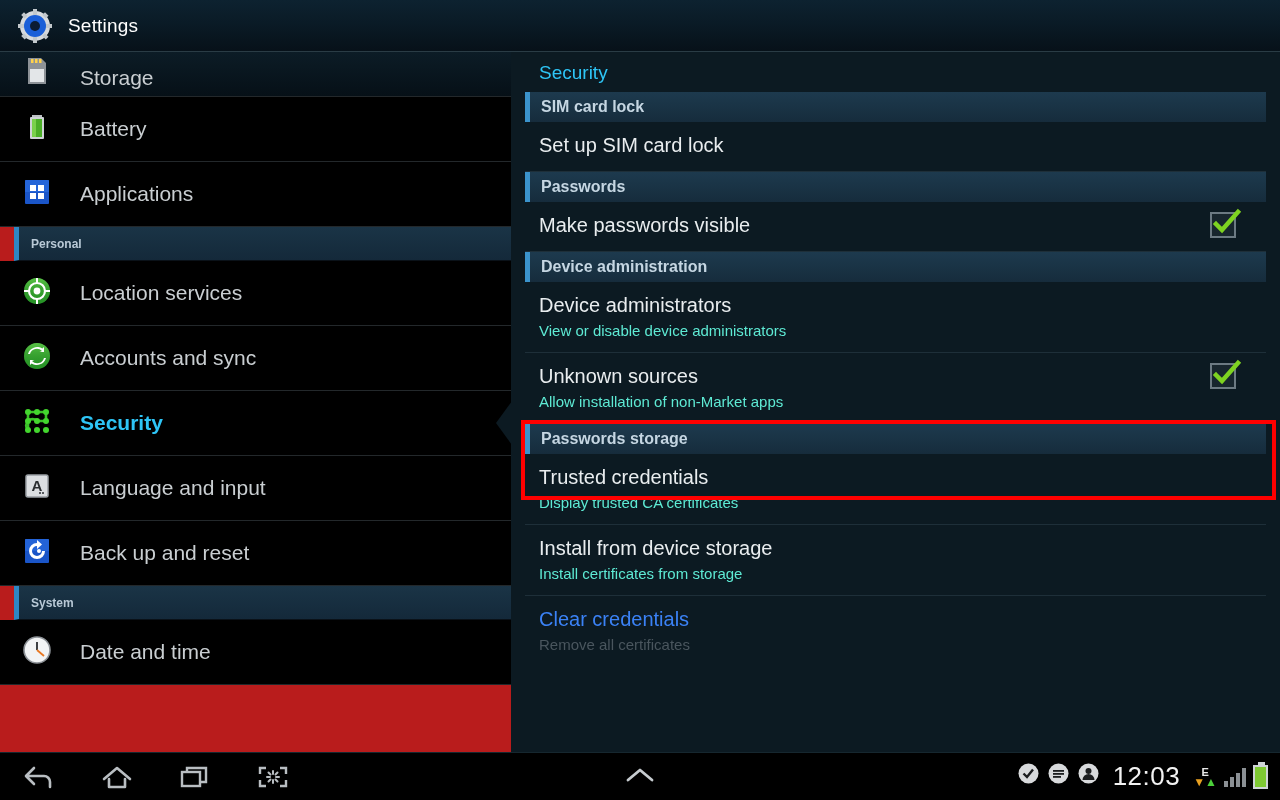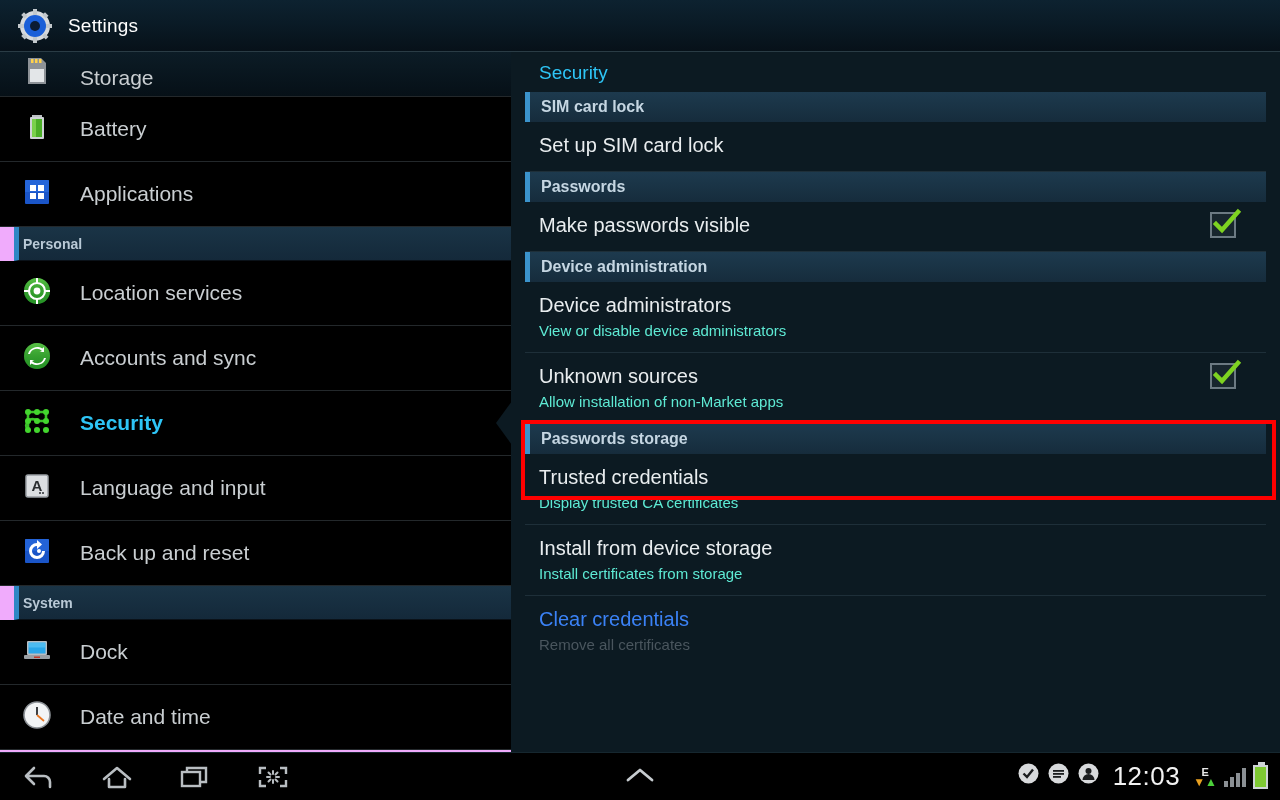--- a/index.html
+++ b/index.html
@@ -18,21 +18,21 @@
     background:linear-gradient(180deg,#0d2230 0%, #0a1b26 45%, #071119 100%);
     border-bottom:1px solid #2a3c45;
     display:flex; align-items:center; padding-left:18px;
   }
   .gear-wrap { width:34px; height:34px; position:relative; flex:none; }
   .title-text { font-size:19px; color:#ffffff; margin-left:16px; letter-spacing:.2px; }
 
   
   .sidebar {
     position:absolute; left:0; top:52px; width:511px; height:700px;
-    background:#f0abfc; overflow:hidden;
+    background:#b91c1c; overflow:hidden;
   }
   .side-row {
     position:relative; height:65px; display:flex; align-items:center;
     padding-left:22px; border-bottom:1px solid #23282b;
     background:#000;
   }
   .side-row.clipped { height:45px; align-items:flex-end; padding-bottom:6px;
     background:linear-gradient(180deg,#0c1c26 0%, #061017 100%); }
   .side-row .ico { width:34px; height:34px; flex:none; position:relative; }
   .side-row .lbl { margin-left:24px; font-size:21px; color:#c9ced1; }
@@ -41,22 +41,22 @@
   .side-row.selected::after {
     content:""; position:absolute; right:-1px; top:50%; transform:translateY(-50%);
     width:0; height:0;
     border-top:22px solid transparent; border-bottom:22px solid transparent;
     border-right:16px solid #0c1a22;
   }
   .side-head {
     height:34px; display:flex; align-items:center;
     background:linear-gradient(180deg,#1a3446 0%, #14293a 100%);
     border-left:5px solid #2f87c4;
-    padding-left:4px; margin-left:14px;
-    font-size:14px; font-weight:bold; color:#b9c9d6;
+    padding-left:12px; margin-left:14px;
+    font-size:12px; font-weight:bold; color:#b9c9d6;
     border-bottom:1px solid #0a1118;
   }
 
   
   .panel {
     position:absolute; left:511px; top:52px; width:769px; height:700px;
     background:#0c1a22; overflow:hidden; padding-left:14px;
   }
   .panel-title { font-size:19px; color:#2ec5f6; padding:10px 0 8px 14px; }
   .sec-head {
@@ -260,32 +260,20 @@
           <rect x="3" y="3" width="24" height="12" fill="#2f76e8" opacity=".45"></rect>
           <path d="M15 7a8 8 0 108 8h-3a5 5 0 11-5-5v3l5-4.5L15 4z" fill="#fff"></path>
           <circle cx="17" cy="15" r="2" fill="#fff"></circle>
         </svg>
       </div>
       <div class="lbl">Back up and reset</div>
     </div>
 
     <div class="side-head">System</div>
 
-    <div class="side-row">
-      <div class="ico">
-        <svg width="30" height="30" viewBox="0 0 30 30">
-          <rect x="5" y="6" width="20" height="14" rx="1" fill="#b9bdc1"></rect>
-          <rect x="6.5" y="7.5" width="17" height="11" fill="#29a6e8"></rect>
-          <rect x="6.5" y="7.5" width="17" height="5" fill="#6fd0f7" opacity=".5"></rect>
-          <rect x="2" y="20" width="26" height="4" rx="1" fill="#9aa0a5"></rect>
-          <rect x="12" y="21.5" width="6" height="1.5" fill="#c0392b"></rect>
-        </svg>
-      </div>
-      <div class="lbl">Dock</div>
-    </div>
 
     <div class="side-row">
       <div class="ico">
         <svg width="30" height="30" viewBox="0 0 30 30">
           <circle cx="15" cy="15" r="13" fill="#f2f4f5" stroke="#8d9297" stroke-width="1.6"></circle>
           <line x1="15" y1="15" x2="15" y2="7" stroke="#2a2d30" stroke-width="1.8"></line>
           <line x1="15" y1="15" x2="22" y2="21" stroke="#e87722" stroke-width="1.8"></line>
         </svg>
       </div>
       <div class="lbl">Date and time</div>

